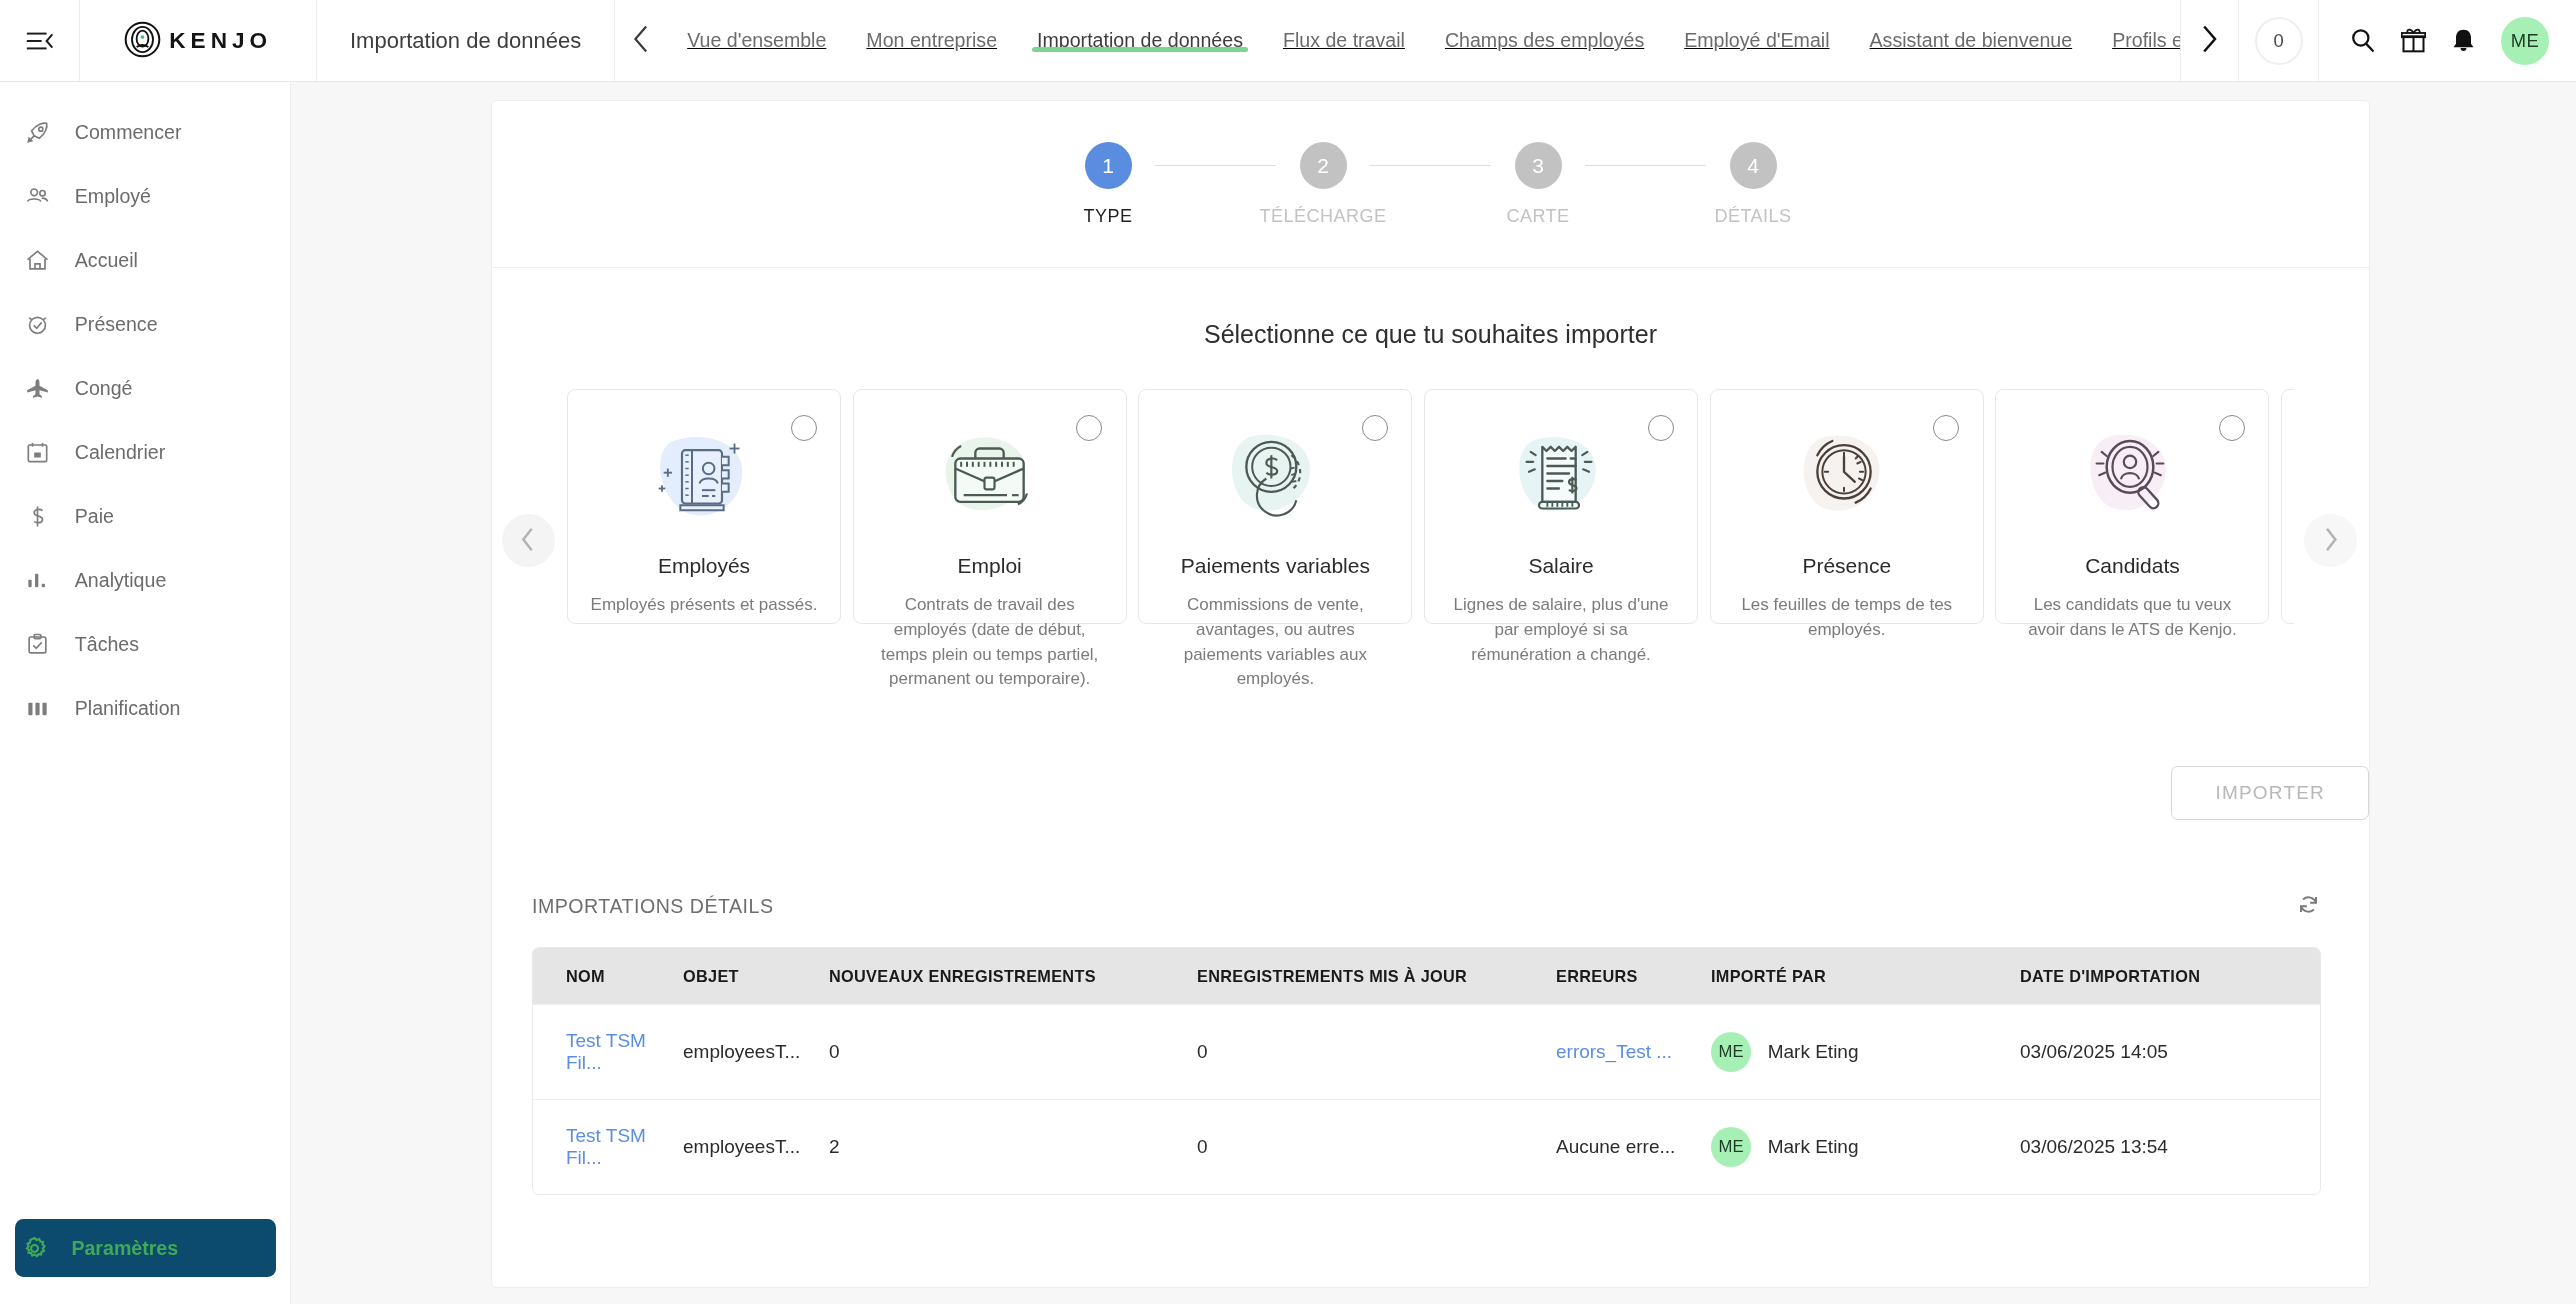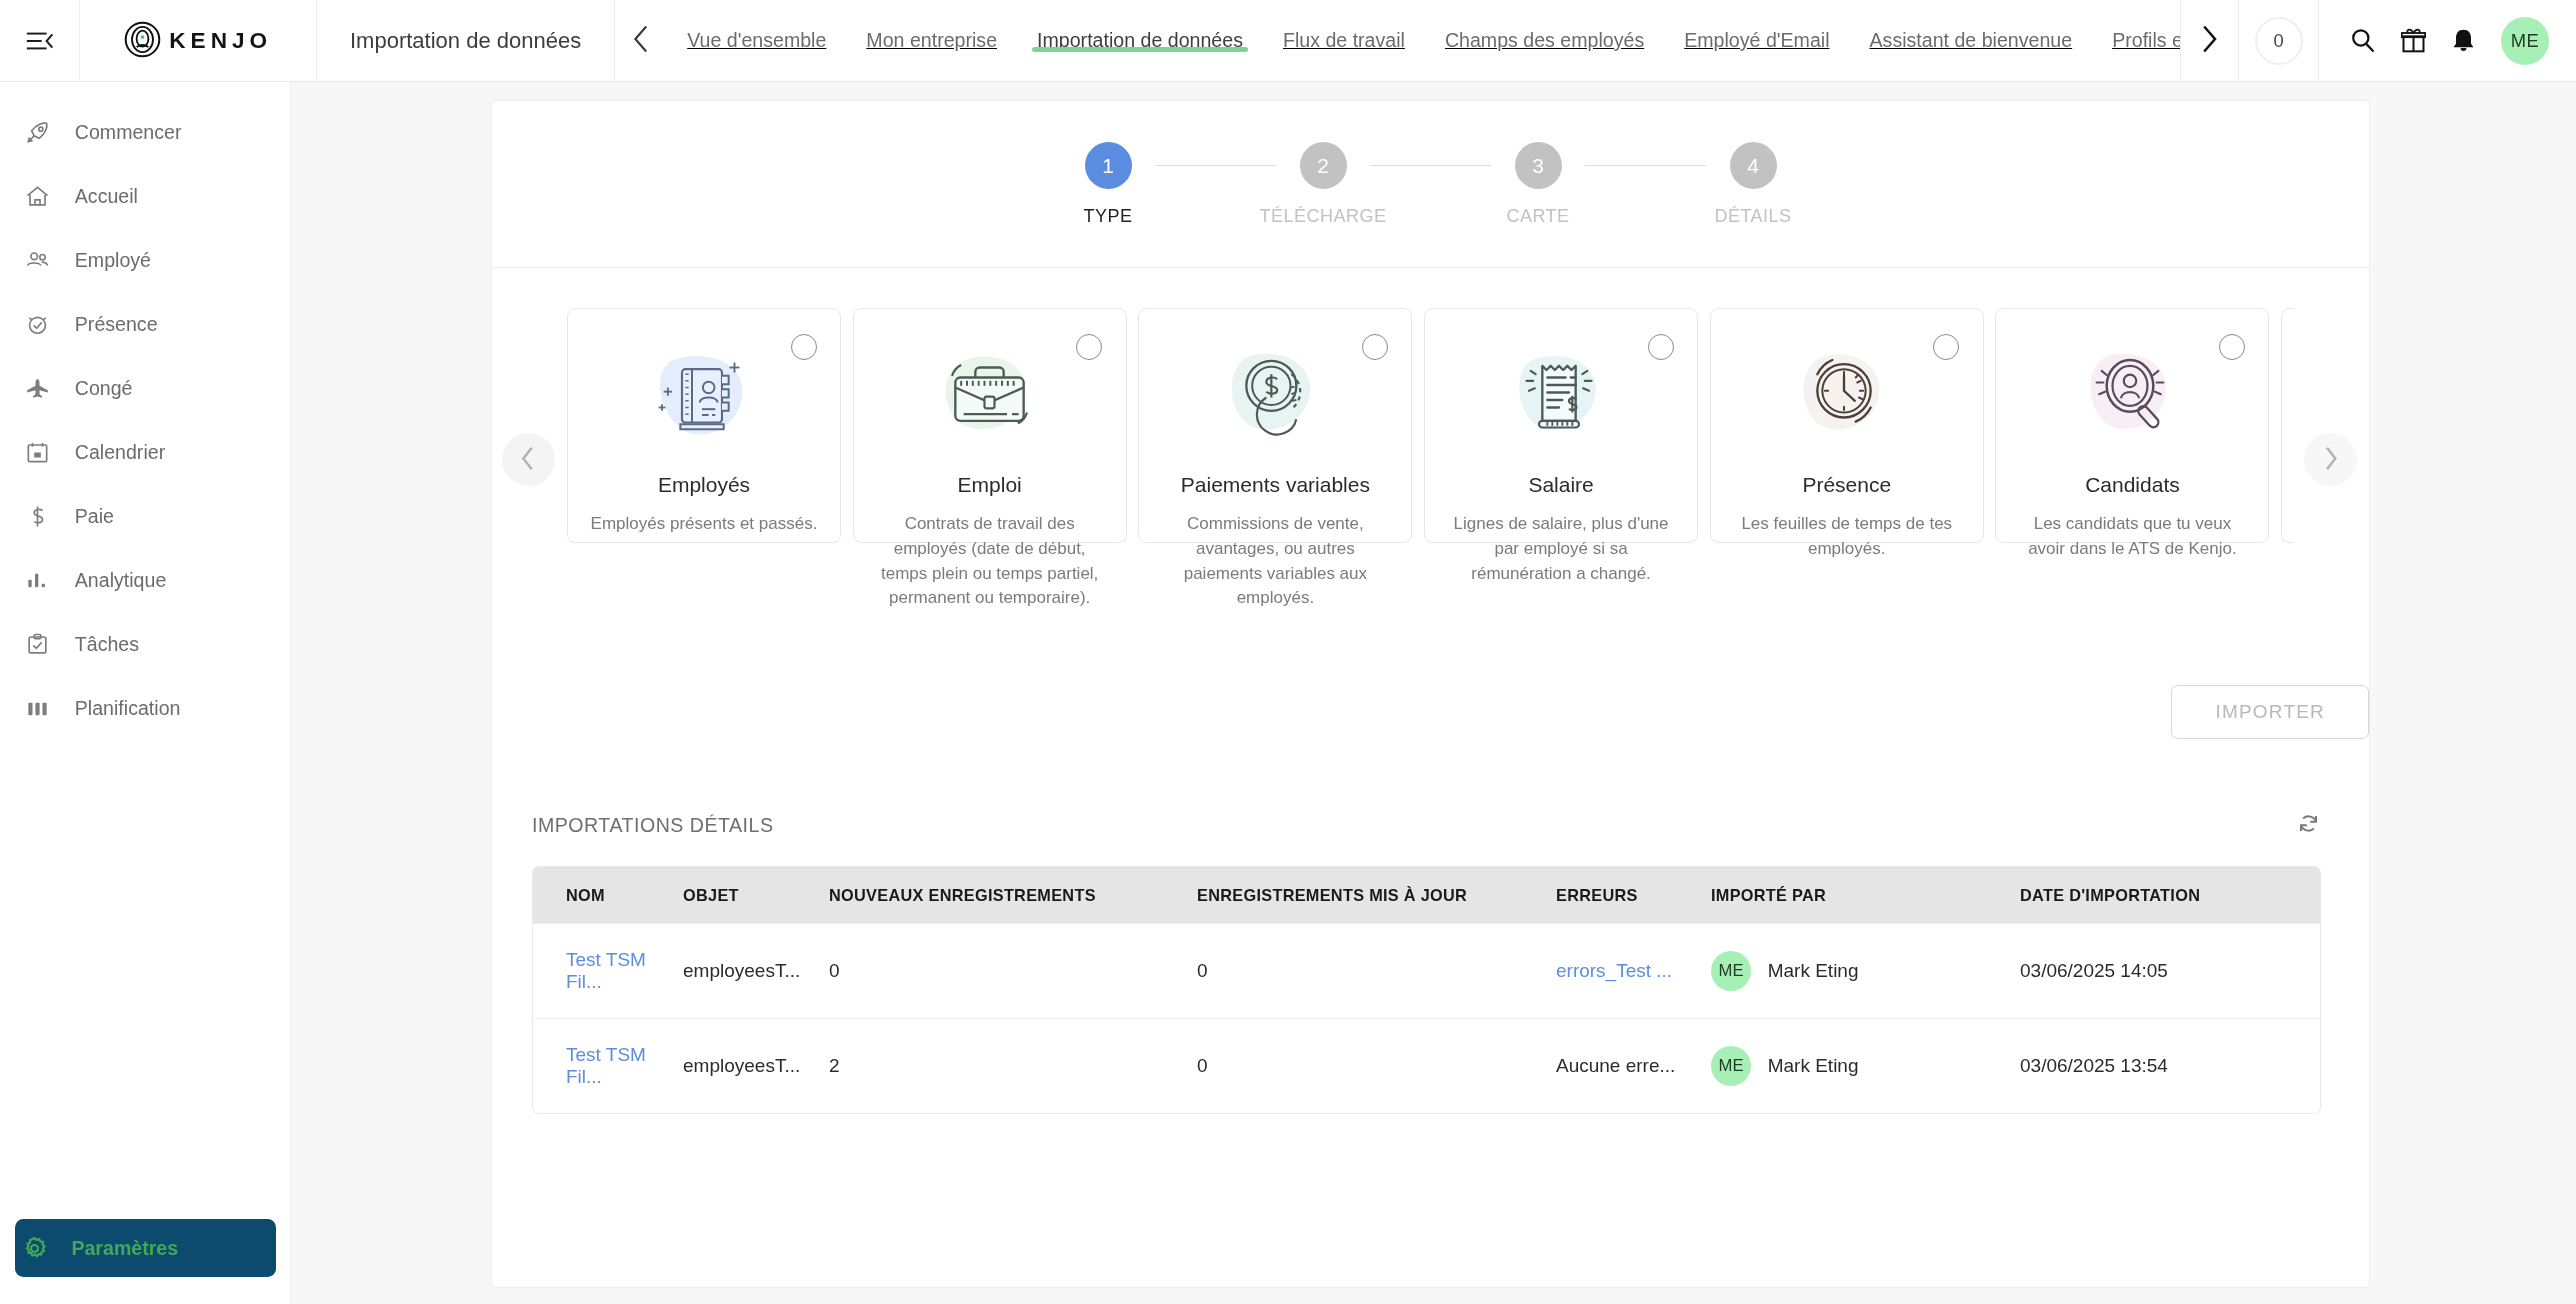--- a/index.html
+++ b/index.html
@@ -348,38 +348,38 @@
           <circle cx="19" cy="11" r="2.4"></circle>
             <path d="M4 26 l4 -1 -3 -3 z"></path>
         </svg>
       </span>
       <span class="nav-label">Commencer</span>
     </div>
 
     <div class="nav-item">
       <span class="nav-icon">
         <svg width="25" height="25" viewBox="0 0 30 30" fill="none" stroke="#7d7d7d" stroke-width="2">
-          <polyline points="3,14 15,4 27,14"></polyline>
-            <path d="M6,13 v12 h18 v-12"></path>
-          <path d="M12,25 v-6 h6 v6"></path>
-        </svg>
-      </span>
-      <span class="nav-label">Accueil</span>
-    </div>
-
-    <div class="nav-item">
-      <span class="nav-icon">
-        <svg width="25" height="25" viewBox="0 0 30 30" fill="none" stroke="#7d7d7d" stroke-width="2">
           <circle cx="11" cy="10" r="4"></circle>
             <circle cx="21" cy="11" r="3.2"></circle>
           <path d="M3 21 c1.5 -4 14.5 -4 16 0"></path>
             <path d="M20 17 c4 0 6.5 1.8 7 4"></path>
         </svg>
       </span>
       <span class="nav-label">Employé</span>
+    </div>
+
+    <div class="nav-item">
+      <span class="nav-icon">
+        <svg width="25" height="25" viewBox="0 0 30 30" fill="none" stroke="#7d7d7d" stroke-width="2">
+          <polyline points="3,14 15,4 27,14"></polyline>
+            <path d="M6,13 v12 h18 v-12"></path>
+          <path d="M12,25 v-6 h6 v6"></path>
+        </svg>
+      </span>
+      <span class="nav-label">Accueil</span>
     </div>
 
     <div class="nav-item">
       <span class="nav-icon">
         <svg width="25" height="25" viewBox="0 0 30 30" fill="none" stroke="#7d7d7d" stroke-width="2">
           <circle cx="15" cy="16" r="9.5"></circle>
             <polyline points="10.5,16 14,19.5 20,12.5"></polyline>
           <path d="M5 7 L8.5 9.5"></path>
             <path d="M25 7 L21.5 9.5"></path>
         </svg>
@@ -485,20 +485,21 @@
           <div class="step-label">CARTE</div>
         </div>
         <div class="step-line"></div>
         <div class="step">
           <div class="step-bubble">4</div>
           <div class="step-label">DÉTAILS</div>
         </div>
       </div>
     </div>
 
+    <div class="select-title">Sélectionne ce que tu souhaites importer</div>
 
     <div class="carousel">
 
       <div class="car-arrow left">
         <span>
           <svg width="16.7" height="27" viewBox="0 0 20 32">
             <polyline points="14,3 4,16 14,29" fill="none" stroke="#b3b3b3" stroke-width="3"></polyline>
           </svg>
         </span>
       </div>

